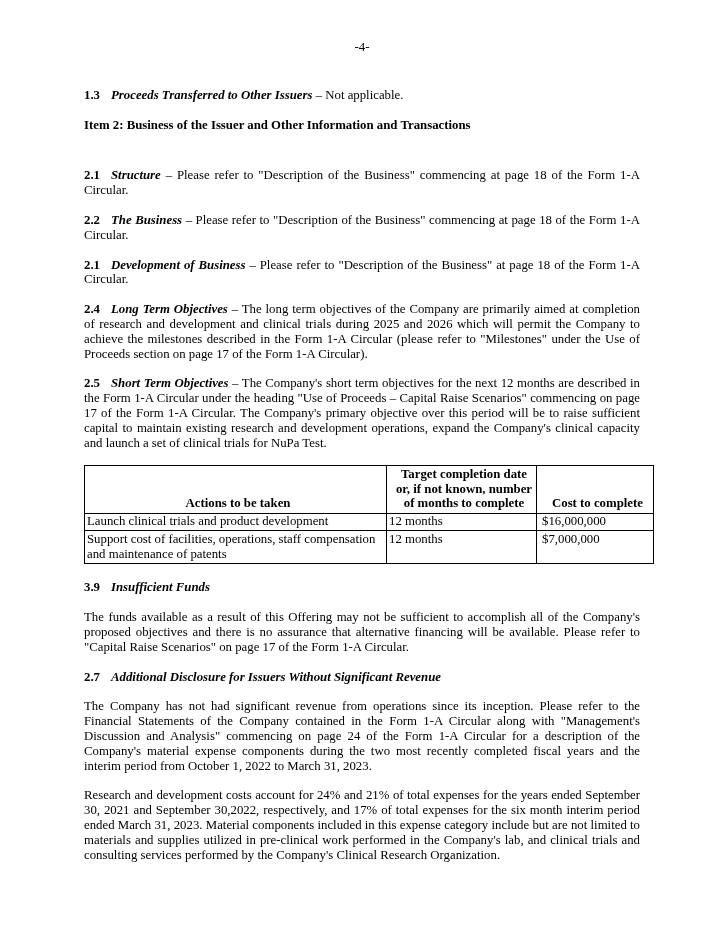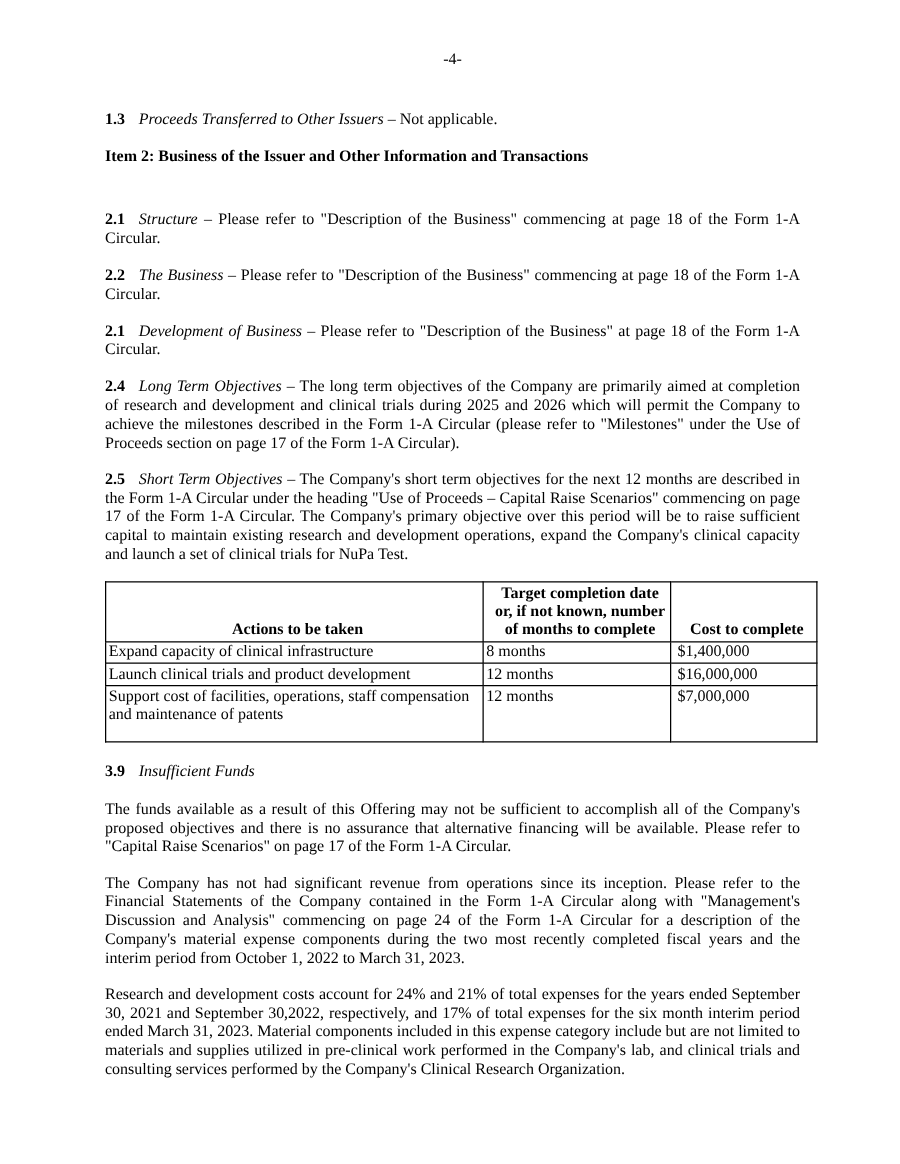--- a/index.html
+++ b/index.html
@@ -27,21 +27,21 @@
     margin-bottom: 33px;
   }
   p { margin: 0 0 15px 0; }
   p.para { text-align: justify; }
   .item-head { font-weight: bold; margin-bottom: 36px; }
   .snum {
     font-weight: bold;
     display: inline-block;
     min-width: 27px;
   }
-  .stitle { font-weight: normal; font-style: italic; }
+  .stitle { font-weight: bold; font-style: italic; }
   table.uop {
     border-collapse: collapse;
     table-layout: fixed;
     width: 569px;
     margin: 0 0 16px 0;
   }
   table.uop col.c1 { width: 302px; }
   table.uop col.c2 { width: 150px; }
   table.uop col.c3 { width: 117px; }
   table.uop th, table.uop td {
@@ -53,21 +53,21 @@
     text-align: center;
     vertical-align: bottom;
     padding: 1px 2px 2px 7px;
     line-height: 14.4px;
   }
   table.uop td {
     vertical-align: top;
     padding: 0.5px 2px 1.5px 2px;
   }
   table.uop td.cost { padding-left: 5px; }
-  table.uop tbody tr.row3 td { padding-bottom: 14px; }
+  table.uop tbody tr.row3 td { padding-bottom: 2px; }
 </style>
 </head>
 <body>
 
 <div class="page">
   <div class="content">
 
     <div class="page-num">-4-</div>
 
     <p class="para"><span class="snum">1.3</span><span class="stitle">Proceeds Transferred to Other Issuers</span> <span>– Not applicable.</span></p>
@@ -92,40 +92,36 @@
         </colgroup>
       <thead>
         <tr>
           <th>Actions to be taken</th>
           <th>Target completion date or, if not known, number of months to complete</th>
           <th>Cost to complete</th>
         </tr>
       </thead>
       <tbody>
         <tr>
-          <td>Expand capacity of clinical infrastructure</td>
-          <td>8 months</td>
-          <td class="cost">$1,400,000</td>
-        </tr>
-        <tr>
           <td>Launch clinical trials and product development</td>
           <td>12 months</td>
           <td class="cost">$16,000,000</td>
         </tr>
         <tr class="row3">
           <td>Support cost of facilities, operations, staff compensation and maintenance of patents</td>
           <td>12 months</td>
           <td class="cost">$7,000,000</td>
         </tr>
       </tbody>
     </table>
 
     <p><span class="snum">3.9</span><span class="stitle">Insufficient Funds</span></p>
 
     <p class="para">The funds available as a result of this Offering may not be sufficient to accomplish all of the Company's proposed objectives and there is no assurance that alternative financing will be available.  Please refer to "Capital Raise Scenarios" on page 17 of the Form 1-A Circular.</p>
 
+    <p><span class="snum">2.7</span><span class="stitle">Additional Disclosure for Issuers Without Significant Revenue</span></p>
 
     <p class="para">The Company has not had significant revenue from operations since its inception. Please refer to the Financial Statements of the Company contained in the Form 1-A Circular along with "Management's Discussion and Analysis" commencing on page 24 of the Form 1-A Circular for a description of the Company's material expense components during the two most recently completed fiscal years and the interim period from October 1, 2022 to March 31, 2023.</p>
 
     <p class="para">Research and development costs account for 24% and 21% of total expenses for the years ended September 30, 2021 and September 30,2022, respectively, and 17% of total expenses for the six month interim period ended March 31, 2023.  Material components included in this expense category include but are not limited to materials and supplies utilized in pre-clinical work performed in the Company's lab, and clinical trials and consulting services performed by the Company's Clinical Research Organization.</p>
 
   </div>
 </div>
 
 </body></html>

